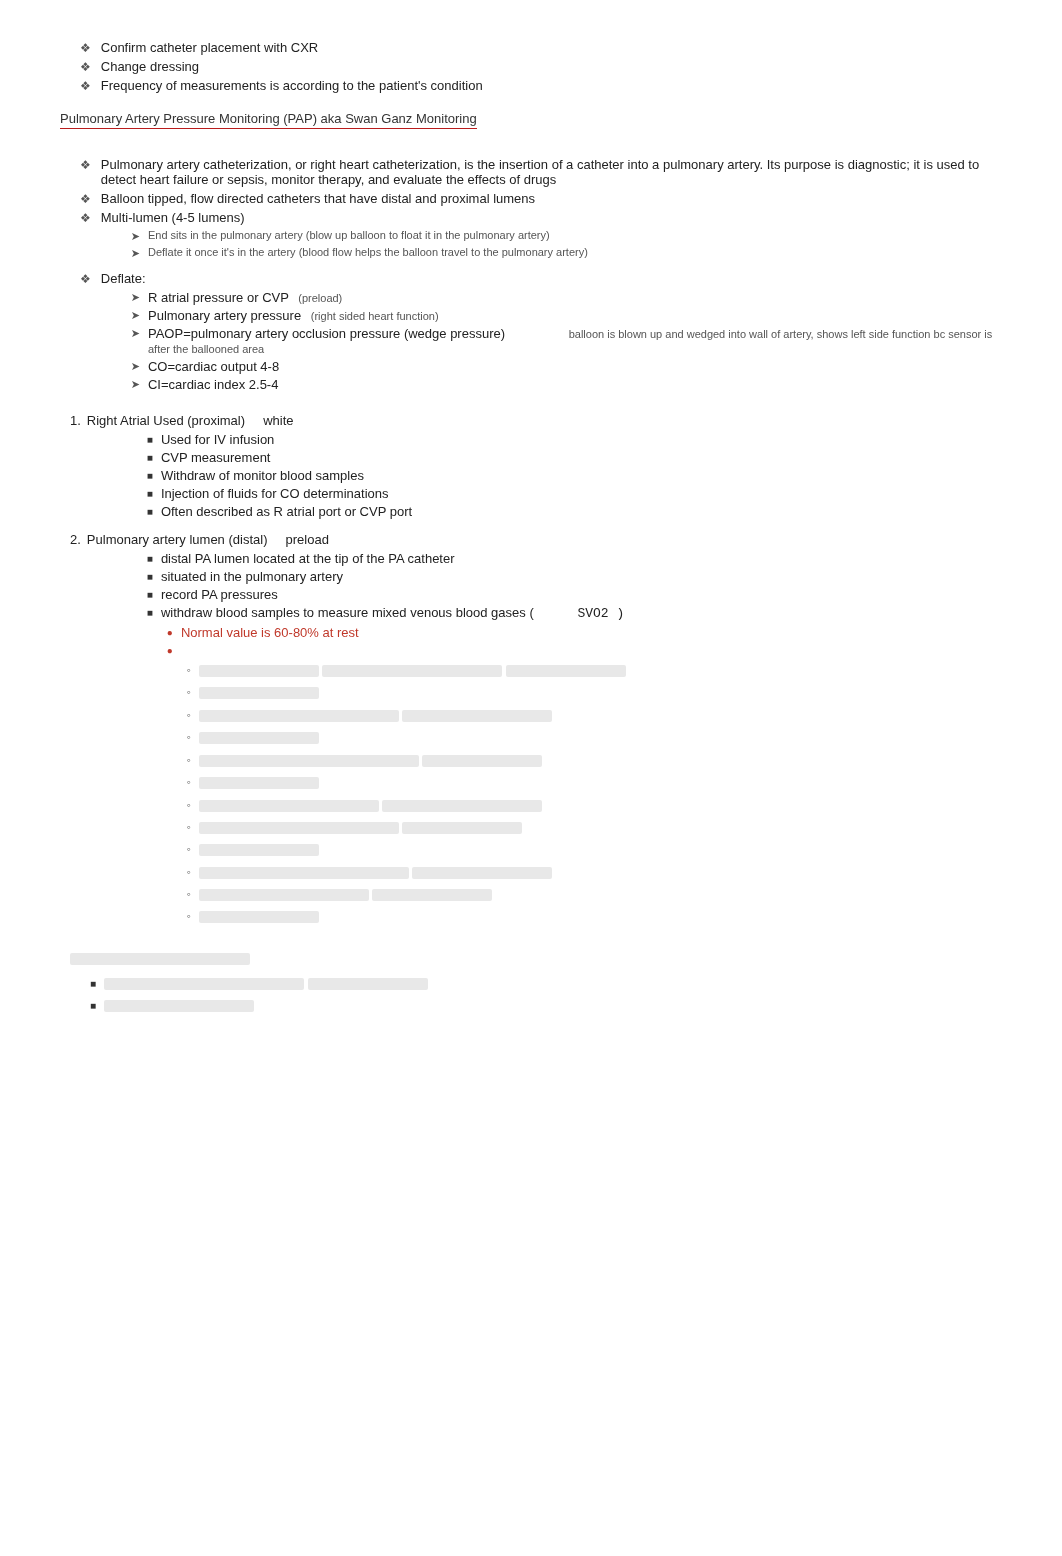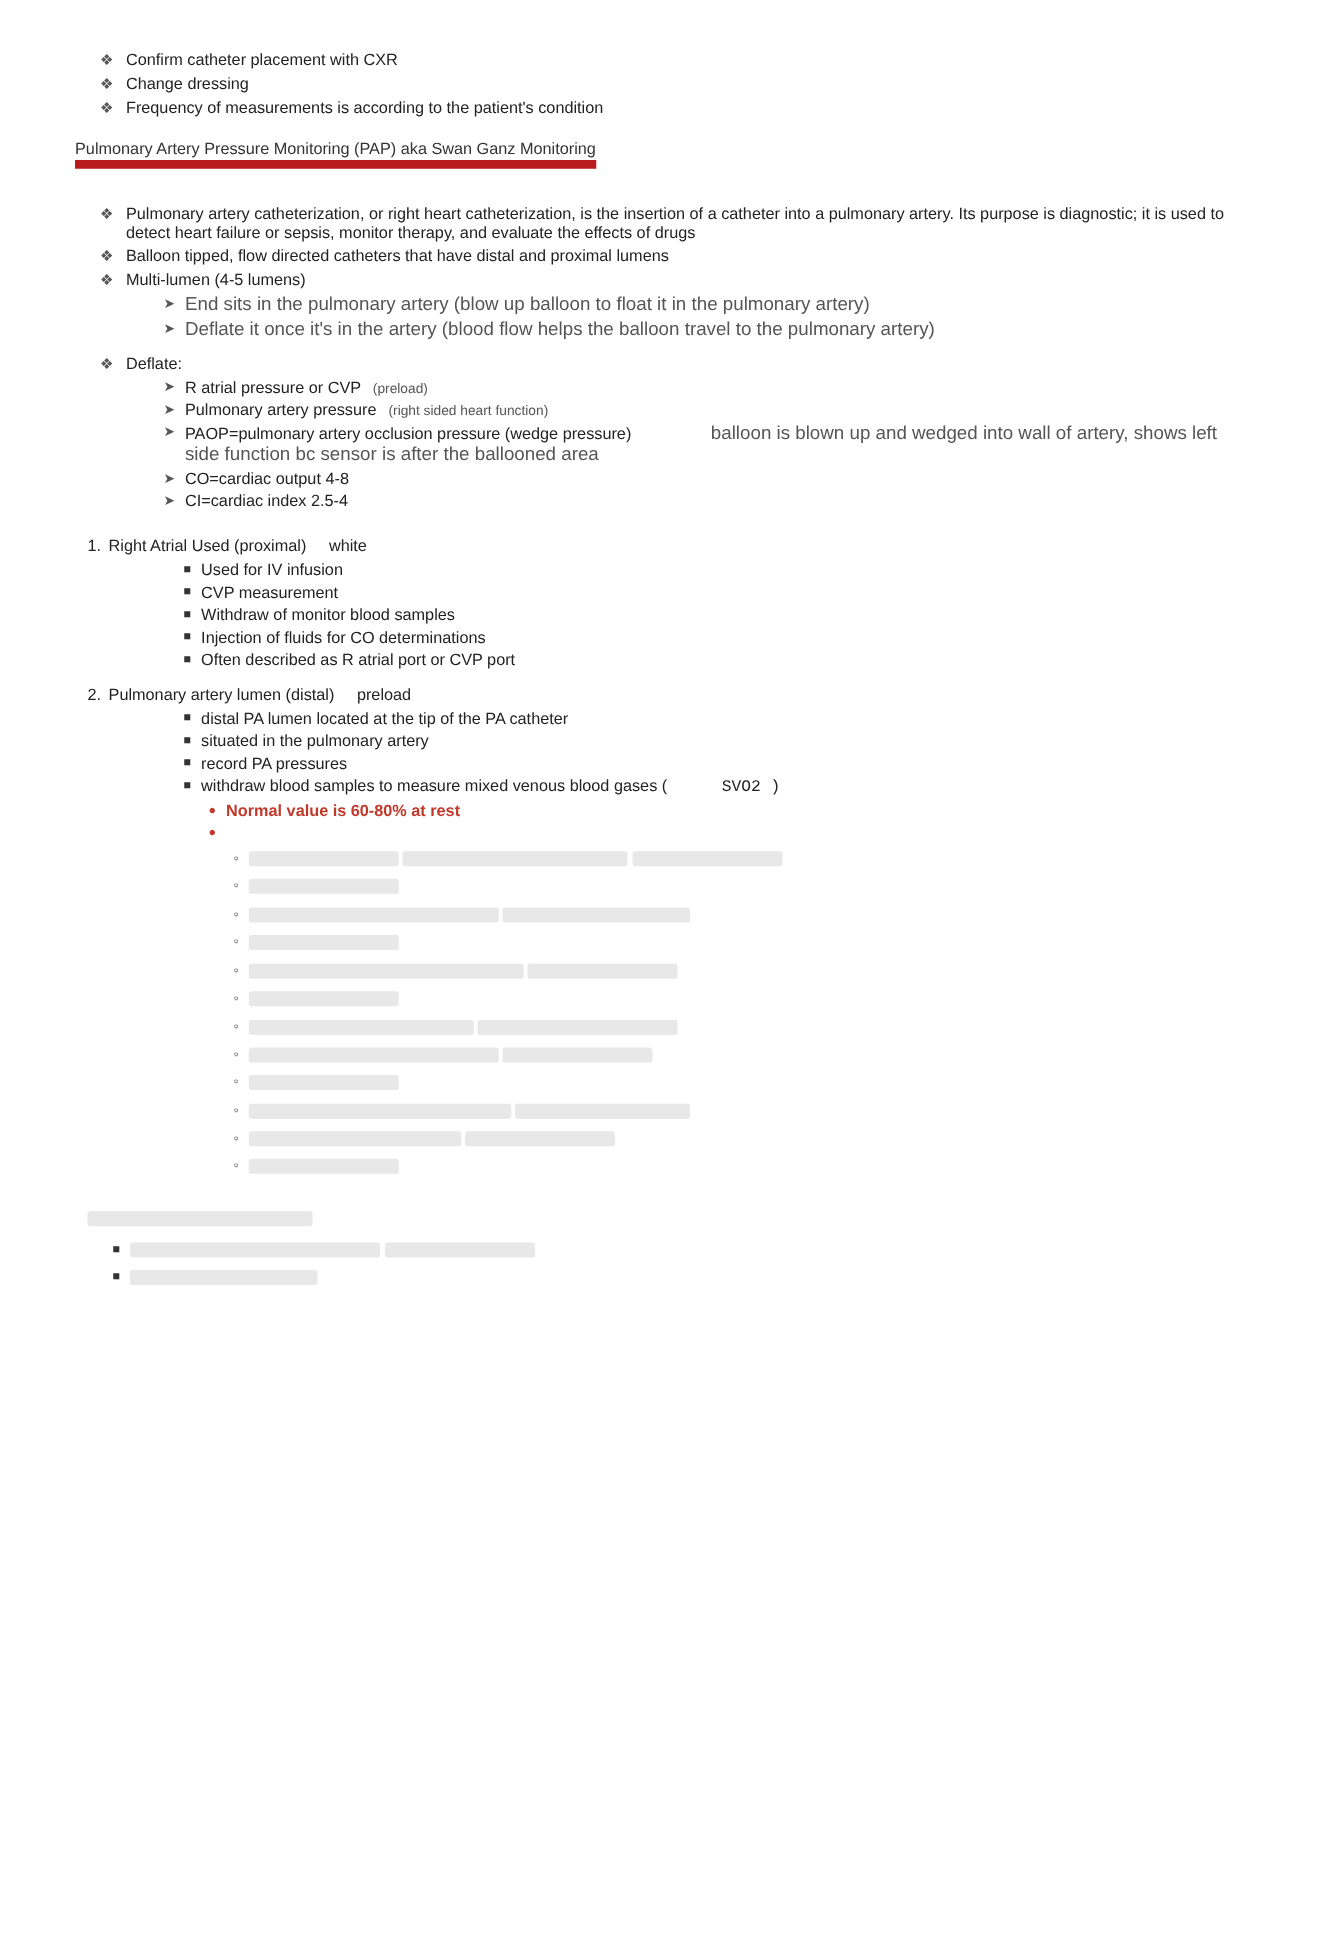--- a/index.html
+++ b/index.html
@@ -14,38 +14,38 @@
     }
     .section { margin-bottom: 18px; }
     .bullet-list { list-style: none; padding-left: 20px; margin-bottom: 8px; }
     .bullet-list li { display: flex; align-items: flex-start; margin-bottom: 4px; }
     .bullet-list li::before { content: "❖"; margin-right: 10px; font-size: 12px; color: #555; flex-shrink: 0; margin-top: 1px; }
     .section-title {
       font-size: 13px;
       color: #333;
       margin-bottom: 10px;
       padding-bottom: 2px;
-      border-bottom: 7px solid #b91c1c;
+      border-bottom: 1px solid #b91c1c;
       display: inline-block;
     }
     .sub-bullets { list-style: none; padding-left: 30px; margin-top: 4px; }
     .sub-bullets li { display: flex; align-items: flex-start; margin-bottom: 3px; }
     .sub-bullets li::before { content: "➤"; margin-right: 8px; font-size: 11px; color: #555; flex-shrink: 0; margin-top: 1px; }
     .numbered-list { list-style: none; padding-left: 10px; margin-top: 8px; }
     .numbered-list > li { margin-bottom: 10px; display: flex; align-items: flex-start; }
     .numbered-list > li .num { margin-right: 6px; flex-shrink: 0; }
     .square-bullets { list-style: none; padding-left: 60px; margin-top: 4px; }
     .square-bullets li { display: flex; align-items: flex-start; margin-bottom: 3px; }
     .square-bullets li::before { content: "■"; margin-right: 8px; font-size: 10px; color: #333; flex-shrink: 0; margin-top: 2px; }
-    .dot-bullets { list-style: none; padding-left: 80px; margin-top: 4px; font-weight: bold; }
+    .dot-bullets { list-style: none; padding-left: 80px; margin-top: 4px; }
     .dot-bullets li { display: flex; align-items: flex-start; margin-bottom: 3px; }
     .dot-bullets li::before { content: "●"; margin-right: 8px; font-size: 10px; color: #c0392b; flex-shrink: 0; margin-top: 2px; }
     .dot-bullets li.normal-value { color: #c0392b; }
     .dot-bullets li.blurred { color: #bbb; font-size: 12px; }
-    .small-note { font-size: 15px; color: #555; }
+    .small-note { font-size: 11px; color: #555; }
     .inline-note { font-size: 11px; color: #555; margin-left: 6px; }
     .blurred-block { background: #e8e8e8; color: #aaa; font-size: 12px; border-radius: 2px; padding: 2px 6px; display: inline-block; min-width: 120px; height: 12px; margin: 2px 0; }
     .sub-sub-bullets { list-style: none; padding-left: 20px; margin-top: 4px; }
     .sub-sub-bullets li { display: flex; align-items: flex-start; margin-bottom: 3px; font-size: 12px; }
     .sub-sub-bullets li::before { content: "◦"; margin-right: 8px; color: #555; flex-shrink: 0; }
   </style>
 </head>
 <body>
 
 <div class="section">

